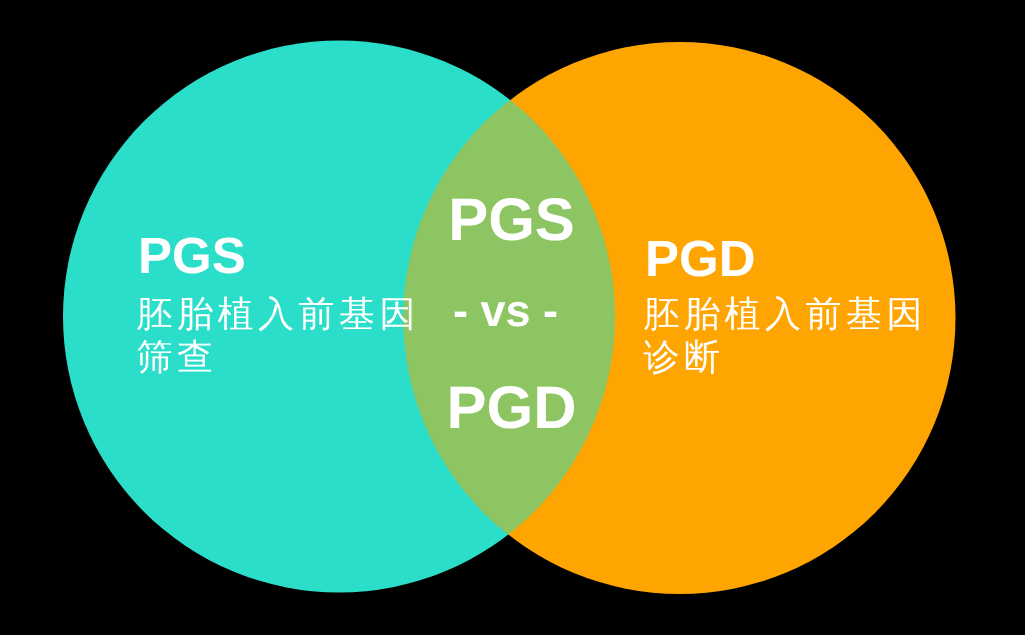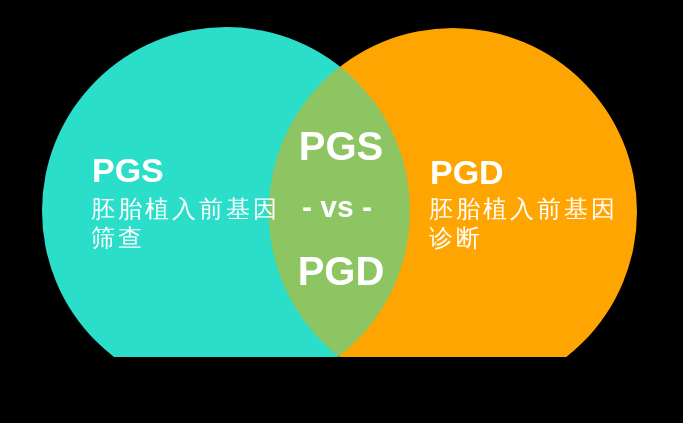--- a/index.html
+++ b/index.html
@@ -3,21 +3,21 @@
   <meta charset="utf-8">
   <style>
     html, body {
       margin: 0;
       padding: 0;
       background: #000000;
     }
     .canvas {
       position: relative;
       width: 683px;
-      height: 357px;
+      height: 423px;
       background: #000000;
       overflow: hidden;
     }
     svg { display: block; }
     .latin-bold {
       font-family: "Liberation Sans", "DejaVu Sans", sans-serif;
       font-weight: bold;
       fill: #ffffff;
     }
     .cjk {

